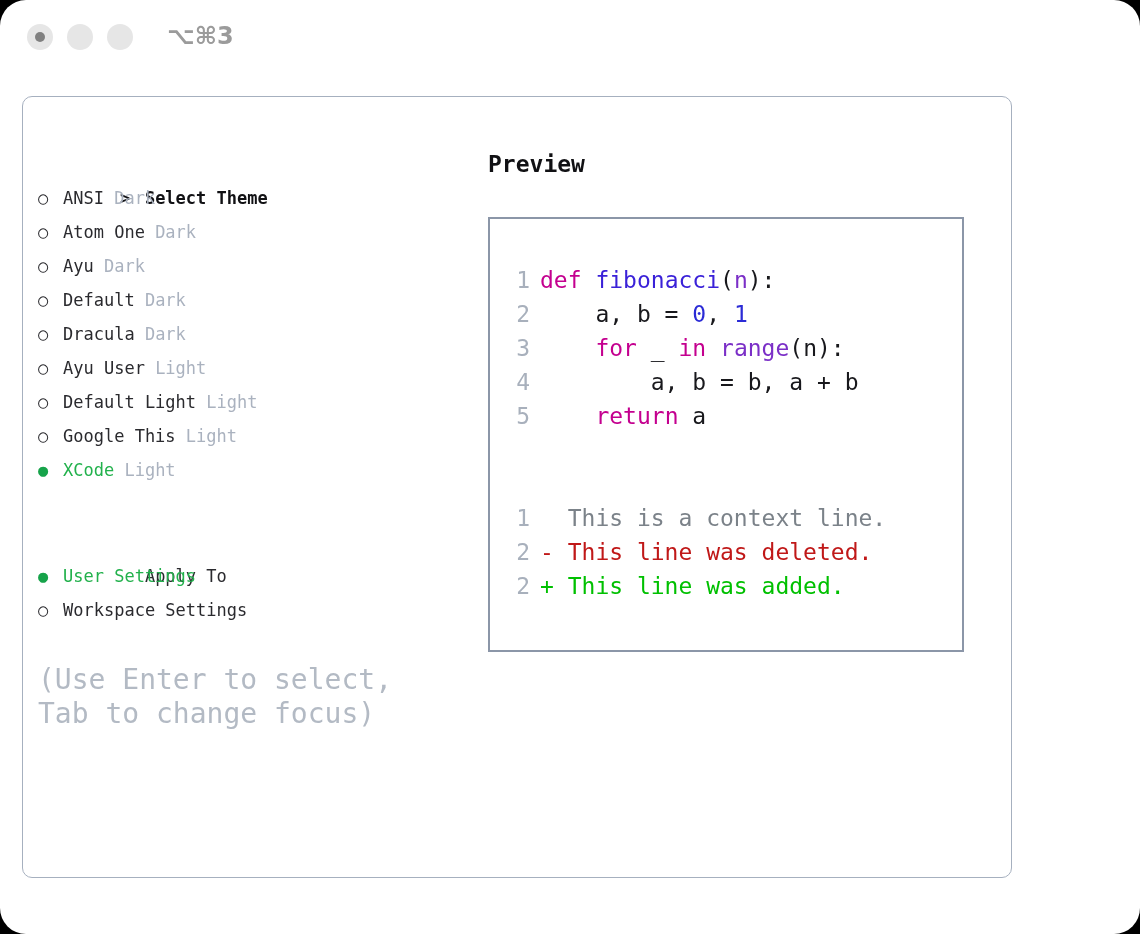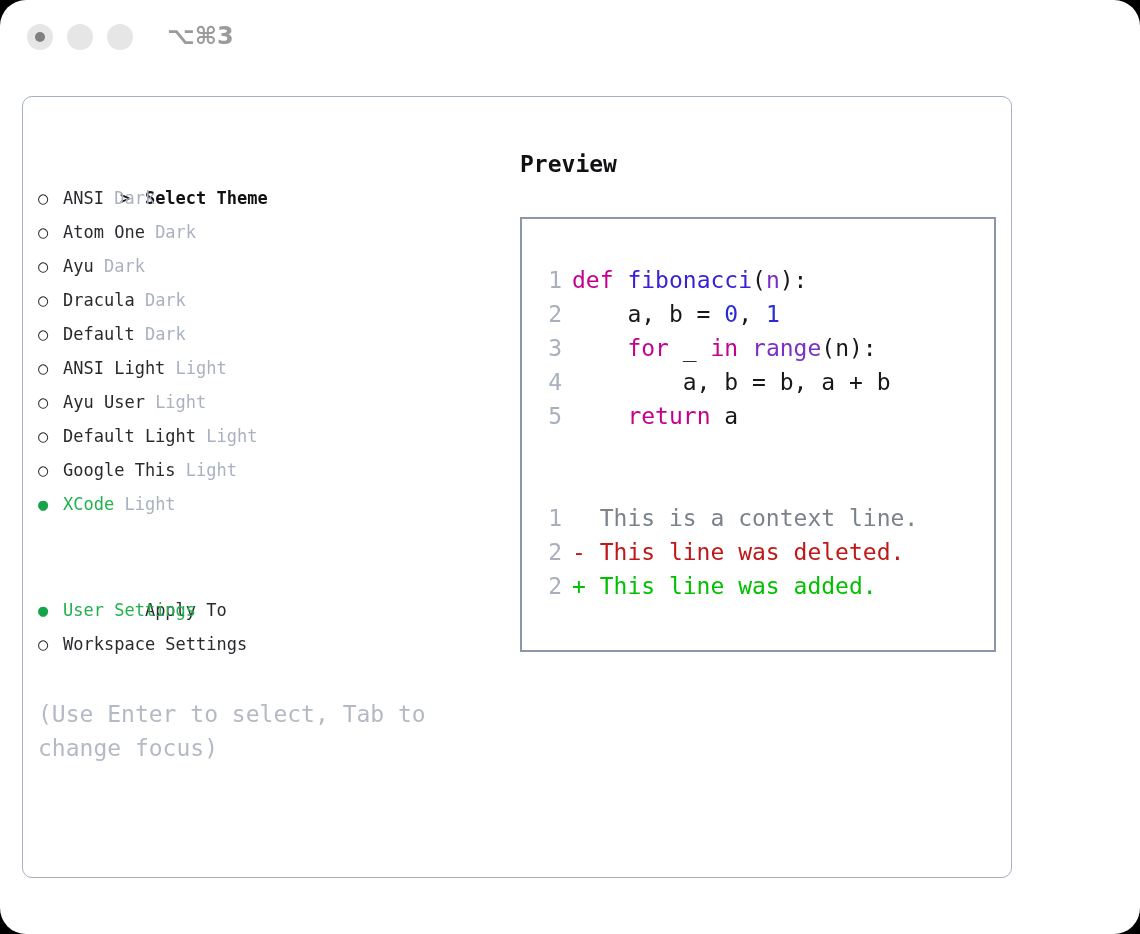--- a/index.html
+++ b/index.html
@@ -94,30 +94,30 @@
   .row.plain-header .marker { color: transparent; }
   .row .name { color: #2a2a2e; }
   .row.selected .name { color: #22b14c; }
   .row.selected .marker { color: #16a34a; }
   .row .cat {
     color: #aab2bf;
   }
   .spacer-lg { height: 38px; }
   #help {
     margin-top: 36px;
-    font-size: 23px;
+    font-size: 28px;
     line-height: 34px;
     color: #b3bac4;
     width: 412px;
     white-space: pre-wrap;
   }
   
   #right-col {
     position: absolute;
-    left: 497px;
+    left: 465px;
     top: 50px;
     width: 500px;
   }
   #preview-title {
     font-size: 23px;
     font-weight: bold;
     color: #111114;
     line-height: 34px;
   }
   #preview-box {
@@ -173,23 +173,22 @@
     <div id="left-col">
 
       <div class="row header">
         <span class="marker">&gt;</span><span>Select Theme</span>
       </div>
 
       <div id="theme-list">
           <div class="row"><span class="marker">○</span><span class="name">ANSI</span><span class="cat"> Dark</span></div>
           <div class="row"><span class="marker">○</span><span class="name">Atom One</span><span class="cat"> Dark</span></div>
           <div class="row"><span class="marker">○</span><span class="name">Ayu</span><span class="cat"> Dark</span></div>
+          <div class="row"><span class="marker">○</span><span class="name">Default</span><span class="cat"> Dark</span></div>
           <div class="row"><span class="marker">○</span><span class="name">Dracula</span><span class="cat"> Dark</span></div>
-          <div class="row"><span class="marker">○</span><span class="name">Default</span><span class="cat"> Dark</span></div>
-          <div class="row"><span class="marker">○</span><span class="name">ANSI Light</span><span class="cat"> Light</span></div>
           <div class="row"><span class="marker">○</span><span class="name">Ayu User</span><span class="cat"> Light</span></div>
           <div class="row"><span class="marker">○</span><span class="name">Default Light</span><span class="cat"> Light</span></div>
           <div class="row"><span class="marker">○</span><span class="name">Google This</span><span class="cat"> Light</span></div>
           <div class="row selected"><span class="marker">●</span><span class="name">XCode</span><span class="cat"> Light</span></div>
         </div>
 
       <div class="spacer-lg"></div>
 
       <div class="row plain-header">
         <span class="marker">&nbsp;</span><span>Apply To</span>

